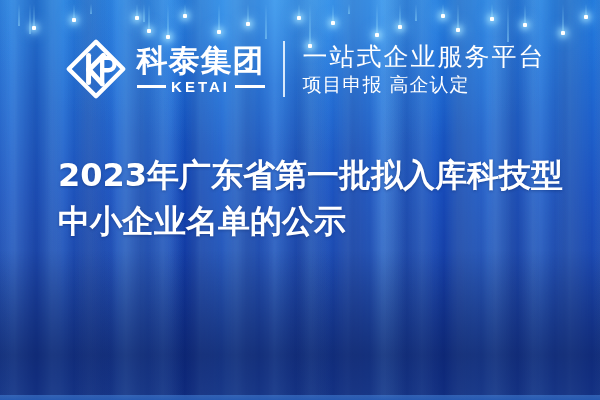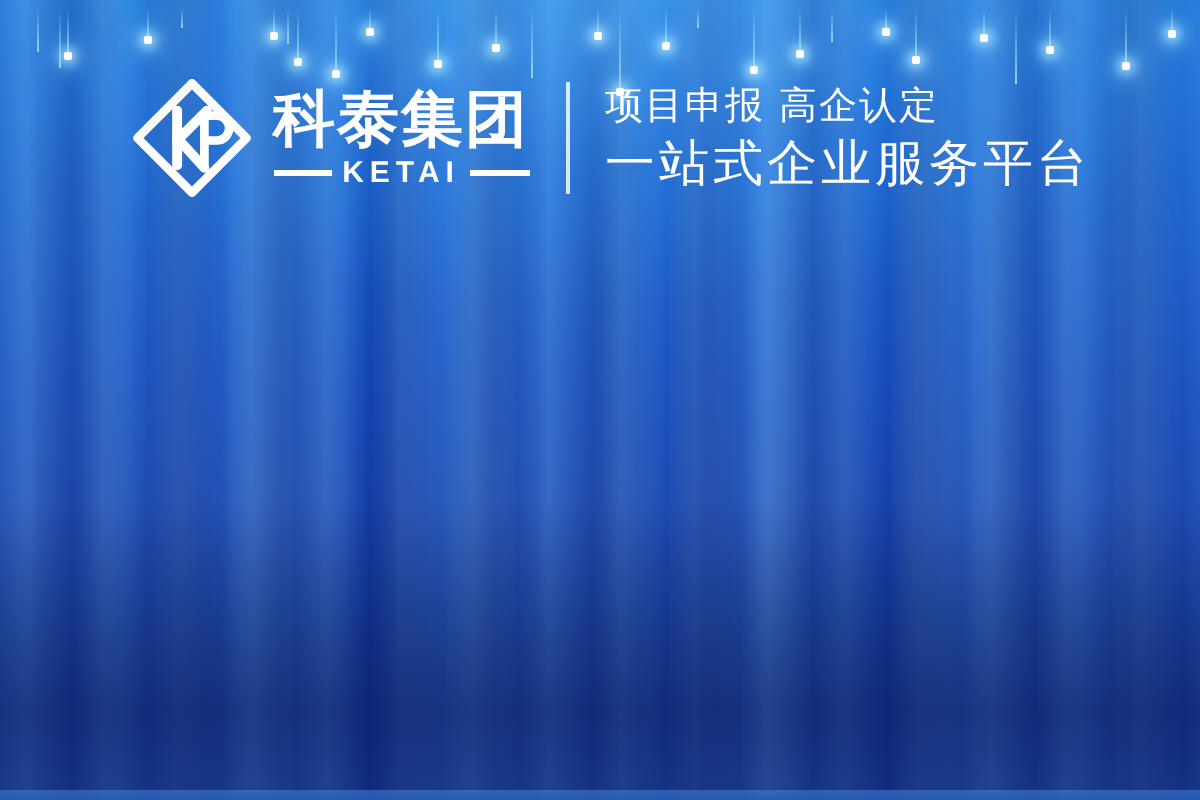--- a/index.html
+++ b/index.html
@@ -259,19 +259,23 @@
           <span class="rule"></span>
           <span id="logo-en">KETAI</span>
           <span class="rule"></span>
         </div>
       </div>
     </div>
 
     <div id="divider"></div>
 
     <div id="tagline">
+      <div id="tagline-main">一站式企业服务平台</div>
       <div id="tagline-sub">项目申报 高企认定</div>
-      <div id="tagline-main">一站式企业服务平台</div>
     </div>
   </div>
 
+  <div id="title">
+    <span class="tline">2023年广东省第一批拟入库科技型</span>
+    <span class="tline">中小企业名单的公示</span>
+  </div>
 
 </div>
 
 </body></html>

